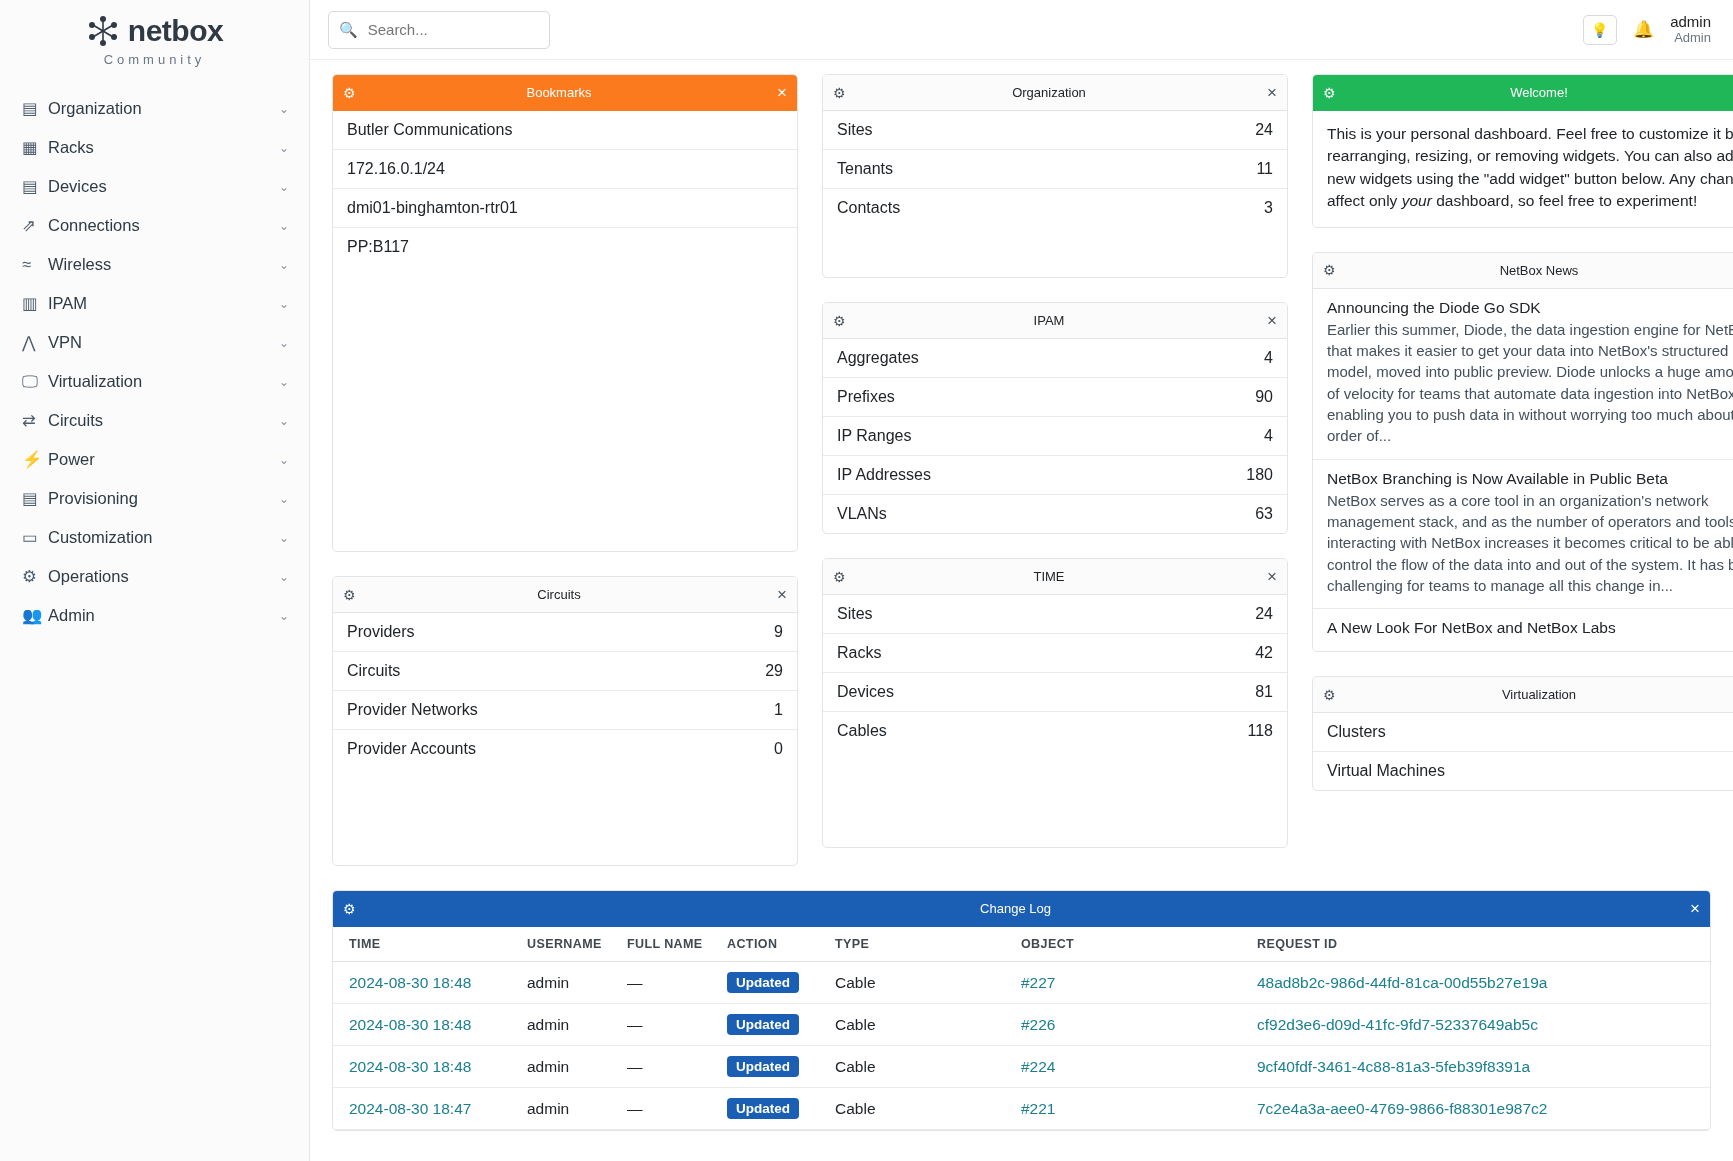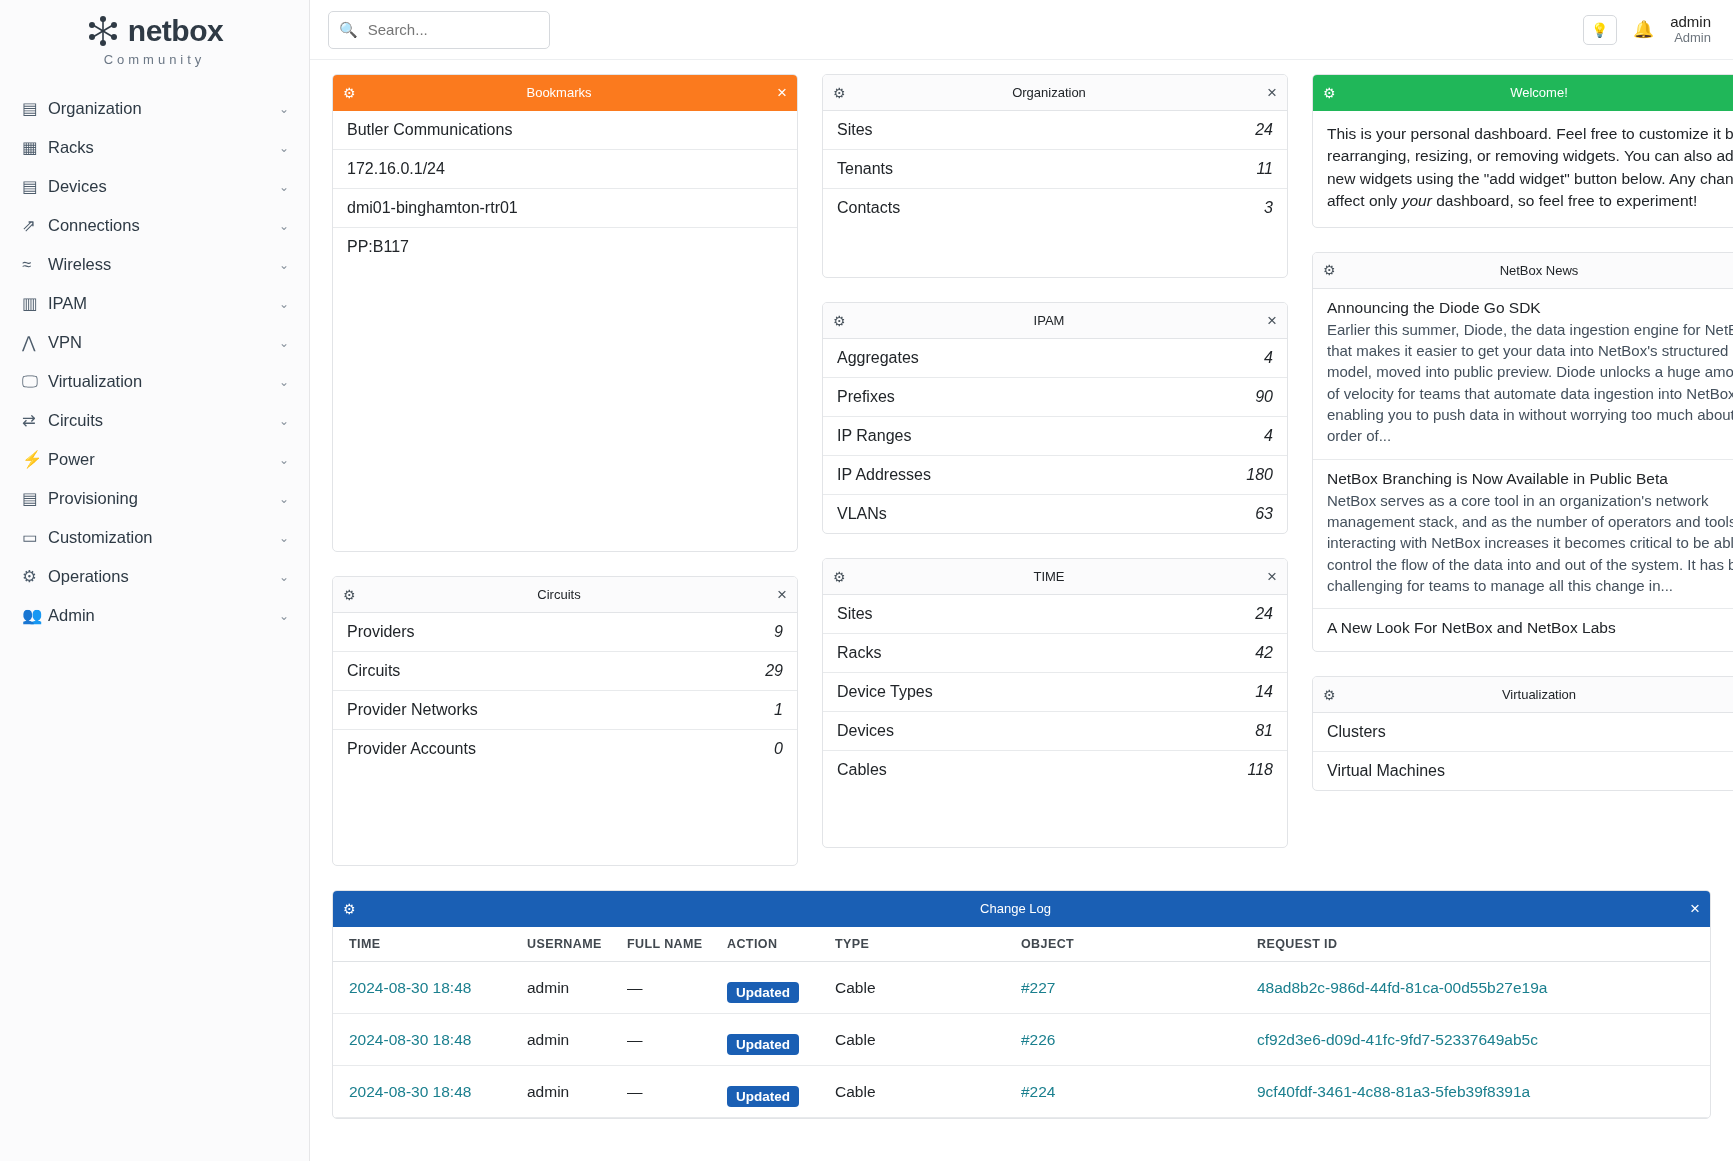--- a/index.html
+++ b/index.html
@@ -124,21 +124,21 @@
 
   .card-body { padding: 0; }
   .stat-row {
     display: flex; align-items: center; justify-content: space-between;
     padding: 10px 14px;
     border-bottom: 1px solid #e8eaec;
     font-size: 16px; color: #212529;
     cursor: pointer;
   }
   .stat-row:last-child { border-bottom: 0; }
-  .stat-val { font-size: 16px; color: #212529; font-style: italic; }
+  .stat-val { font-size: 16px; color: #212529; }
 
   .list-row {
     padding: 10px 14px;
     border-bottom: 1px solid #e8eaec;
     font-size: 16px; color: #212529;
     cursor: pointer;
   }
   .list-row:last-child { border-bottom: 0; }
   .bm-body { height: 440px; }
   .circ-body { height: 252px; }
@@ -170,21 +170,21 @@
   .cl-table td {
     font-size: 15.5px; color: #212529;
     padding: 10px 8px;
     border-bottom: 1px solid #e8eaec;
   }
   .cl-link { color: #1a7f8e; text-decoration: none; cursor: pointer; }
   .badge-updated {
     display: inline-block;
     background: #1a5fb4; color: #fff;
     font-size: 13.5px; font-weight: 700;
-    padding: 3px 9px; border-radius: 4px; margin-top: 10px;
+    padding: 3px 9px; border-radius: 4px;
   }
   .col-time { width: 186px; padding-left: 16px !important; }
   .col-user { width: 100px; }
   .col-full { width: 100px; }
   .col-action { width: 108px; }
   .col-type { width: 186px; }
   .col-object { width: 236px; }
   .dash-row { color: #555; }
 </style>
 </head>
@@ -417,24 +417,20 @@
             <span class="closex">×</span>
           </div>
           <div class="card-body dcim-body">
             <div class="stat-row">
               <span>Sites</span>
               <span class="stat-val">24</span>
             </div>
             <div class="stat-row">
               <span>Racks</span>
               <span class="stat-val">42</span>
-            </div>
-            <div class="stat-row">
-              <span>Device Types</span>
-              <span class="stat-val">14</span>
             </div>
             <div class="stat-row">
               <span>Devices</span>
               <span class="stat-val">81</span>
             </div>
             <div class="stat-row">
               <span>Cables</span>
               <span class="stat-val">118</span>
             </div>
           </div>
@@ -537,19 +533,28 @@
             </tr>
             <tr>
               <td class="col-time"><span class="cl-link">2024-08-30 18:48</span></td>
               <td>admin</td>
               <td class="dash-row">—</td>
               <td><span class="badge-updated">Updated</span></td>
               <td>Cable</td>
               <td><span class="cl-link">#224</span></td>
               <td><span class="cl-link">9cf40fdf-3461-4c88-81a3-5feb39f8391a</span></td>
             </tr>
+            <tr>
+              <td class="col-time"><span class="cl-link">2024-08-30 18:47</span></td>
+              <td>admin</td>
+              <td class="dash-row">—</td>
+              <td><span class="badge-updated">Updated</span></td>
+              <td>Cable</td>
+              <td><span class="cl-link">#221</span></td>
+              <td><span class="cl-link">7c2e4a3a-aee0-4769-9866-f88301e987c2</span></td>
+            </tr>
           </tbody>
         </table>
       </div>
     </div>
 
   </section>
 </div>
 
 </body></html>

